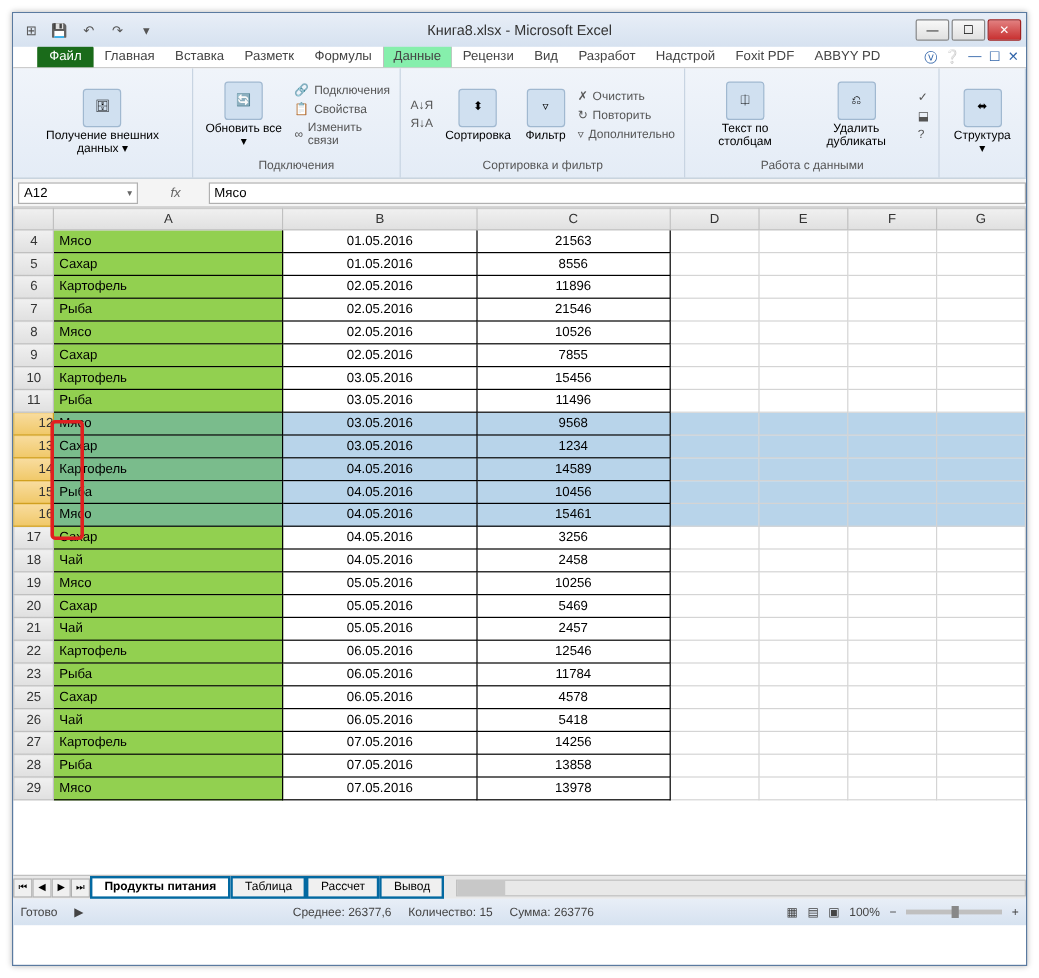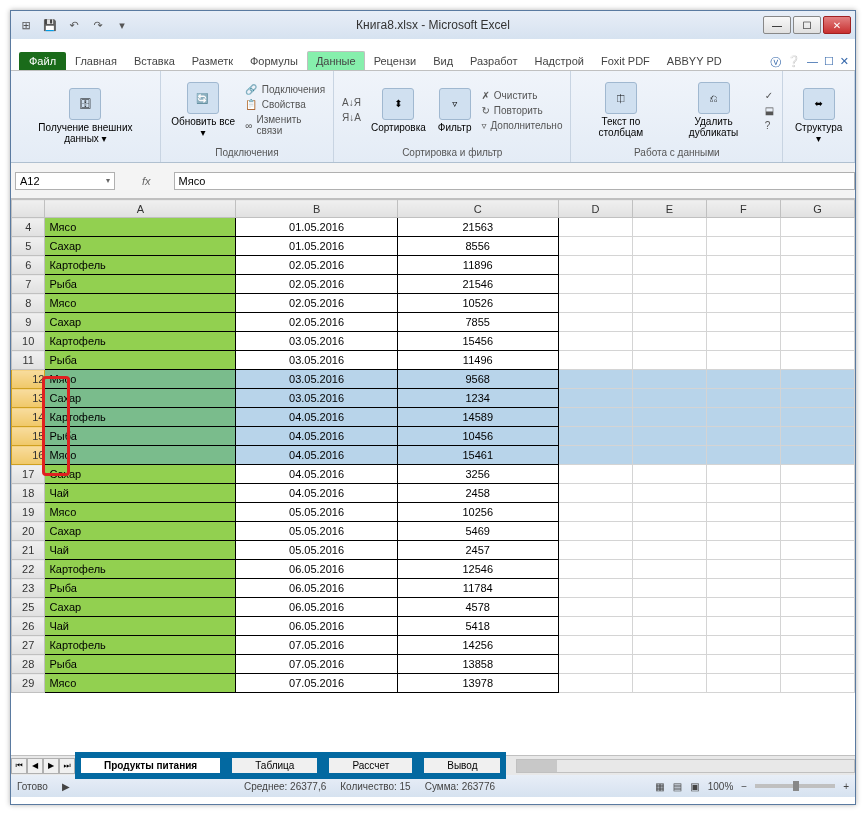--- a/index.html
+++ b/index.html
@@ -9,37 +9,37 @@
 .window { width: 846px; height: 795px; margin: 10px; border: 1px solid #5a7aa0; background: #fff; box-shadow: 0 0 5px rgba(0,0,0,0.3); }
 .titlebar { height: 28px; background: linear-gradient(#e8eef7,#d6e2f0); display: flex; align-items: center; padding: 0 4px; position: relative; }
 .qa-toolbar { display: flex; gap: 2px; align-items: center; }
 .qa-btn { width: 22px; height: 20px; display: flex; align-items: center; justify-content: center; font-size: 11px; color: #555; cursor: pointer; }
 .title { position: absolute; left: 50%; transform: translateX(-50%); font-size: 12px; color: #333; }
 .win-controls { margin-left: auto; display: flex; gap: 2px; }
 .win-btn { width: 28px; height: 18px; border: 1px solid #888; border-radius: 2px; display: flex; align-items: center; justify-content: center; font-size: 10px; background: linear-gradient(#f8f8f8,#e0e0e0); cursor: pointer; }
 .win-btn.close { background: linear-gradient(#e28080,#c83030); color: #fff; border-color: #a02020; }
 
 
-.ribbon-tabs { height: 32px; background: #fff; display: flex; align-items: flex-end; border-bottom: 1px solid #c0c0c0; padding-left: 8px; gap: 1px; }
+.ribbon-tabs { height: 18px; background: #fff; display: flex; align-items: flex-end; border-bottom: 1px solid #c0c0c0; padding-left: 20px; gap: 1px; }
 .rtab { padding: 3px 8px; font-size: 11px; color: #444; cursor: pointer; }
 .rtab.file { background: #1a6b1a; color: #fff; border-radius: 2px 2px 0 0; padding: 3px 10px; }
 .rtab.active { background: #86efac; border: 1px solid #c0c0c0; border-bottom: none; border-radius: 2px 2px 0 0; }
 .ribbon-help { margin-left: auto; display: flex; gap: 6px; padding-right: 6px; font-size: 11px; color: #36a; }
 
 .ribbon-body { height: 92px; background: linear-gradient(#f0f4fa,#e4ecf6); border-bottom: 1px solid #b0c0d0; display: flex; }
 .ribbon-group { border-right: 1px solid #c8d4e2; padding: 2px 6px; display: flex; flex-direction: column; justify-content: space-between; }
 .rg-content { display: flex; gap: 4px; align-items: center; flex: 1; }
 .rg-label { text-align: center; font-size: 10px; color: #555; padding-bottom: 2px; }
 .big-btn { display: flex; flex-direction: column; align-items: center; justify-content: center; gap: 2px; padding: 2px 4px; cursor: pointer; font-size: 10px; text-align: center; line-height: 1.1; }
 .big-btn .ico { width: 32px; height: 32px; background: #d0e0f0; border: 1px solid #a0b8d0; border-radius: 3px; display: flex; align-items: center; justify-content: center; }
 .small-btn { display: flex; align-items: center; gap: 4px; font-size: 10px; cursor: pointer; padding: 1px 2px; color: #555; }
 .small-col { display: flex; flex-direction: column; gap: 2px; }
 
 
-.formula-bar { height: 36px; display: flex; align-items: center; border-bottom: 1px solid #c0c0c0; background: #f4f4f4; }
+.formula-bar { height: 24px; display: flex; align-items: center; border-bottom: 1px solid #c0c0c0; background: #f4f4f4; }
 .name-box { width: 100px; height: 18px; border: 1px solid #b0b0b0; margin: 0 4px; background: #fff; display: flex; align-items: center; padding: 0 4px; font-size: 11px; }
 .name-box .arrow { margin-left: auto; font-size: 8px; color: #666; }
 .fx-label { font-size: 11px; font-style: italic; color: #666; margin: 0 23px; }
 .formula-input { flex: 1; height: 18px; border: 1px solid #b0b0b0; background: #fff; padding: 0 4px; font-size: 11px; display: flex; align-items: center; }
 
 
 .grid-area { position: relative; flex: 1; overflow: hidden; }
 .grid { border-collapse: collapse; width: 100%; }
 .grid th.corner { width: 28px; height: 18px; background: linear-gradient(#f0f0f0,#e0e0e0); border: 1px solid #c0c0c0; }
 .grid th.colh { height: 18px; background: linear-gradient(#f0f0f0,#e0e0e0); border: 1px solid #c0c0c0; font-size: 11px; font-weight: normal; color: #333; }
@@ -49,21 +49,21 @@
 .grid td.colB, .grid td.colC { border: 1px solid #000; text-align: center; }
 .grid tr.selected td.rowh { background: linear-gradient(#f8dc9e,#f0c868); border-color: #d0a020; text-align: right; }
 .grid tr.selected td.cell { background: #b8d4ea; }
 .grid tr.selected td.colA { background: #7abc8c; }
 .red-highlight { position: absolute; left: 31px; top: 177px; width: 28px; height: 100px; border: 3px solid #e02020; border-radius: 4px; pointer-events: none; }
 
 
 .sheet-tabs { height: 20px; background: #e8e8e8; display: flex; align-items: center; border-top: 1px solid #c0c0c0; font-size: 10px; }
 .sheet-nav { display: flex; }
 .sheet-nav-btn { width: 16px; height: 16px; border: 1px solid #b0b0b0; background: #f0f0f0; display: flex; align-items: center; justify-content: center; font-size: 8px; cursor: pointer; }
-.sheet-tab { padding: 2px 23px; background: #f0f0f0; border: 6px solid #0369a1; cursor: pointer; }
+.sheet-tab { padding: 2px 10px; background: #f0f0f0; border: 2px solid #0369a1; cursor: pointer; }
 .sheet-tab.active { background: #fff; font-weight: bold; }
 .scroll-h { flex: 1; margin-left: 10px; height: 14px; background: #e8e8e8; border: 1px solid #c0c0c0; position: relative; }
 .scroll-thumb { position: absolute; left: 0; width: 40px; height: 100%; background: #c8c8c8; }
 
 
 .status-bar { height: 22px; background: linear-gradient(#e8eef7,#d6e2f0); display: flex; align-items: center; font-size: 10px; color: #444; padding: 0 6px; gap: 14px; }
 .status-right { margin-left: auto; display: flex; gap: 8px; align-items: center; }
 .zoom-slider { width: 80px; height: 4px; background: #c0c0c0; position: relative; }
 .zoom-thumb { position: absolute; left: 38px; top: -3px; width: 6px; height: 10px; background: #888; }
 

